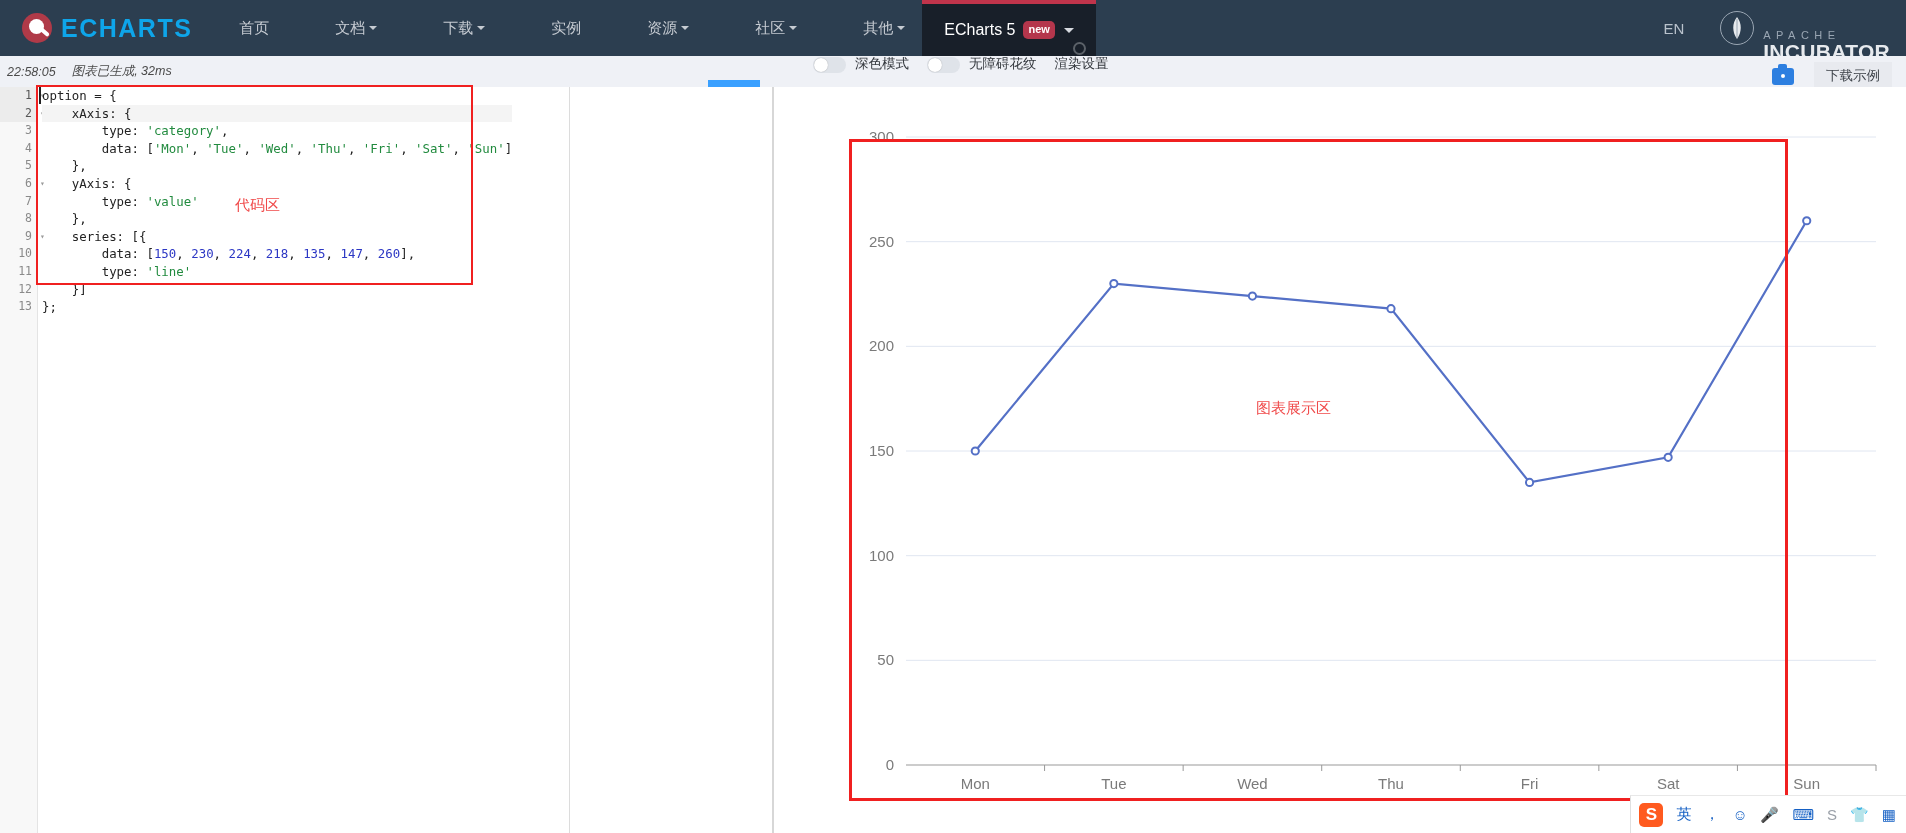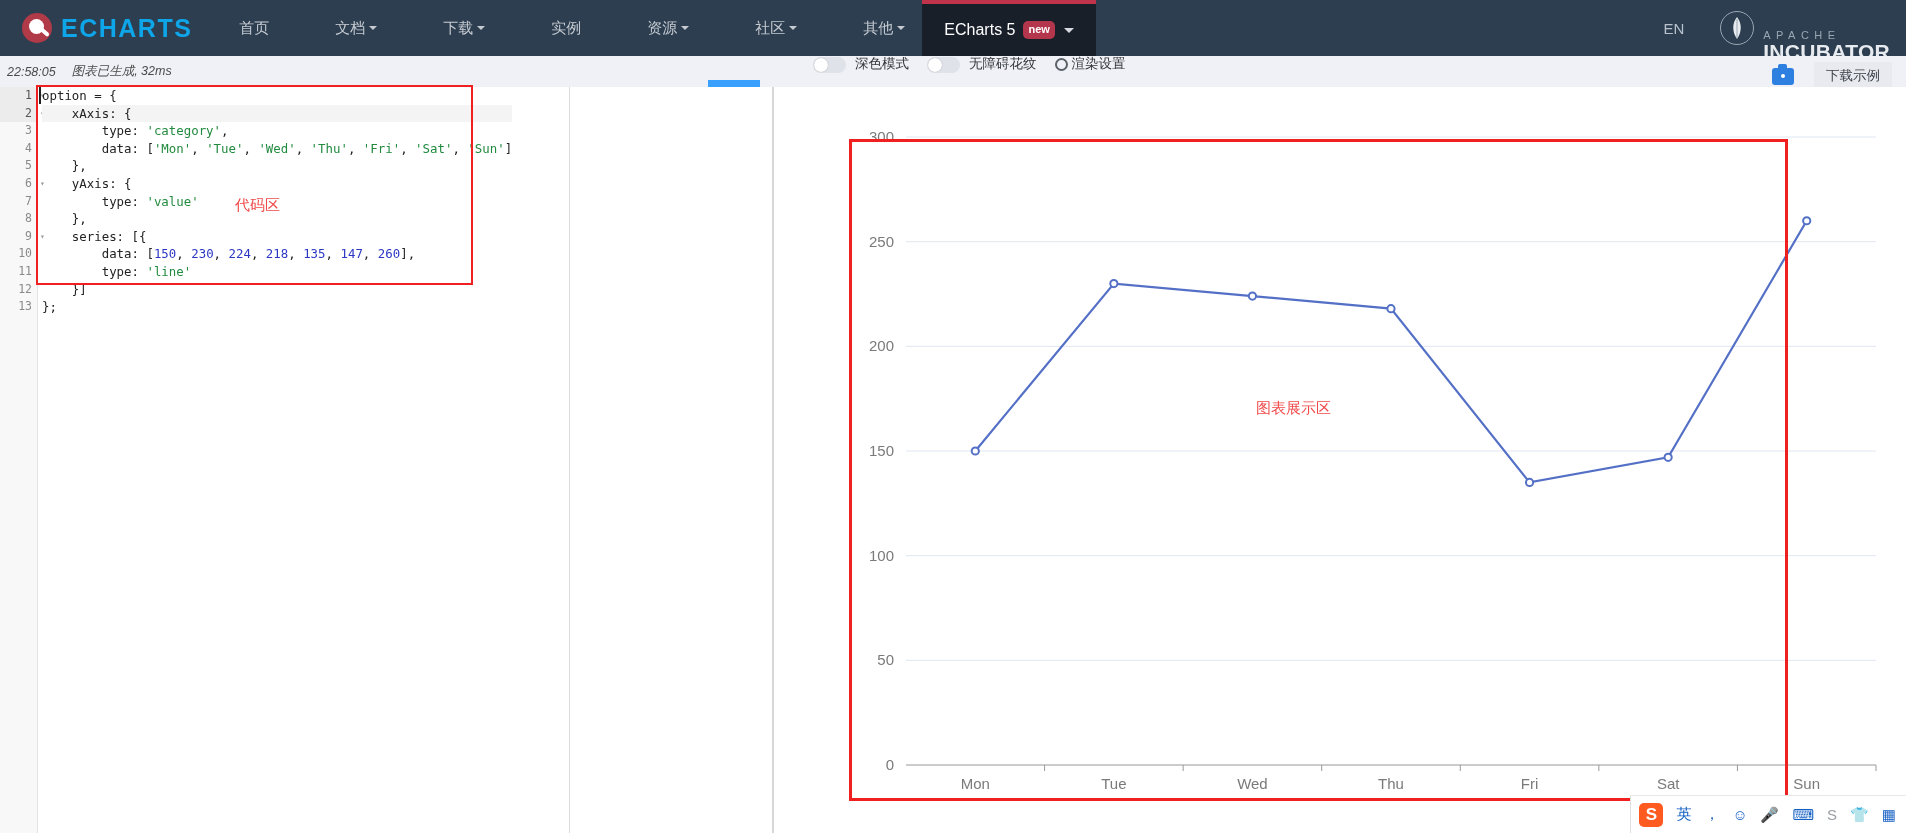--- a/index.html
+++ b/index.html
@@ -140,21 +140,21 @@
     width: 14px; height: 14px; border-radius: 50%;
     background: #ffffff;
     box-shadow: 0 0 1px rgba(0,0,0,.35);
   }
   .opt-label { margin-right: 9px; white-space: nowrap; }
   .gear {
     width: 13px; height: 13px; border-radius: 50%;
     border: 2px solid #5b6168;
     display: inline-block; margin-right: 4px;
   }
-  .render-set { display: flex; align-items: center; cursor: pointer; }
+  .render-set { display: flex; align-items: center; cursor: pointer; flex-direction: column; }
   .bar-right {
     position: absolute; right: 14px; top: 56px; height: 40px;
     display: flex; align-items: center; gap: 20px;
   }
   .camera {
     width: 22px; height: 17px; border-radius: 3px;
     background: #2d7fe0; position: relative; cursor: pointer;
   }
   .camera::before {
     content: ""; position: absolute; left: 6px; top: -4px;

